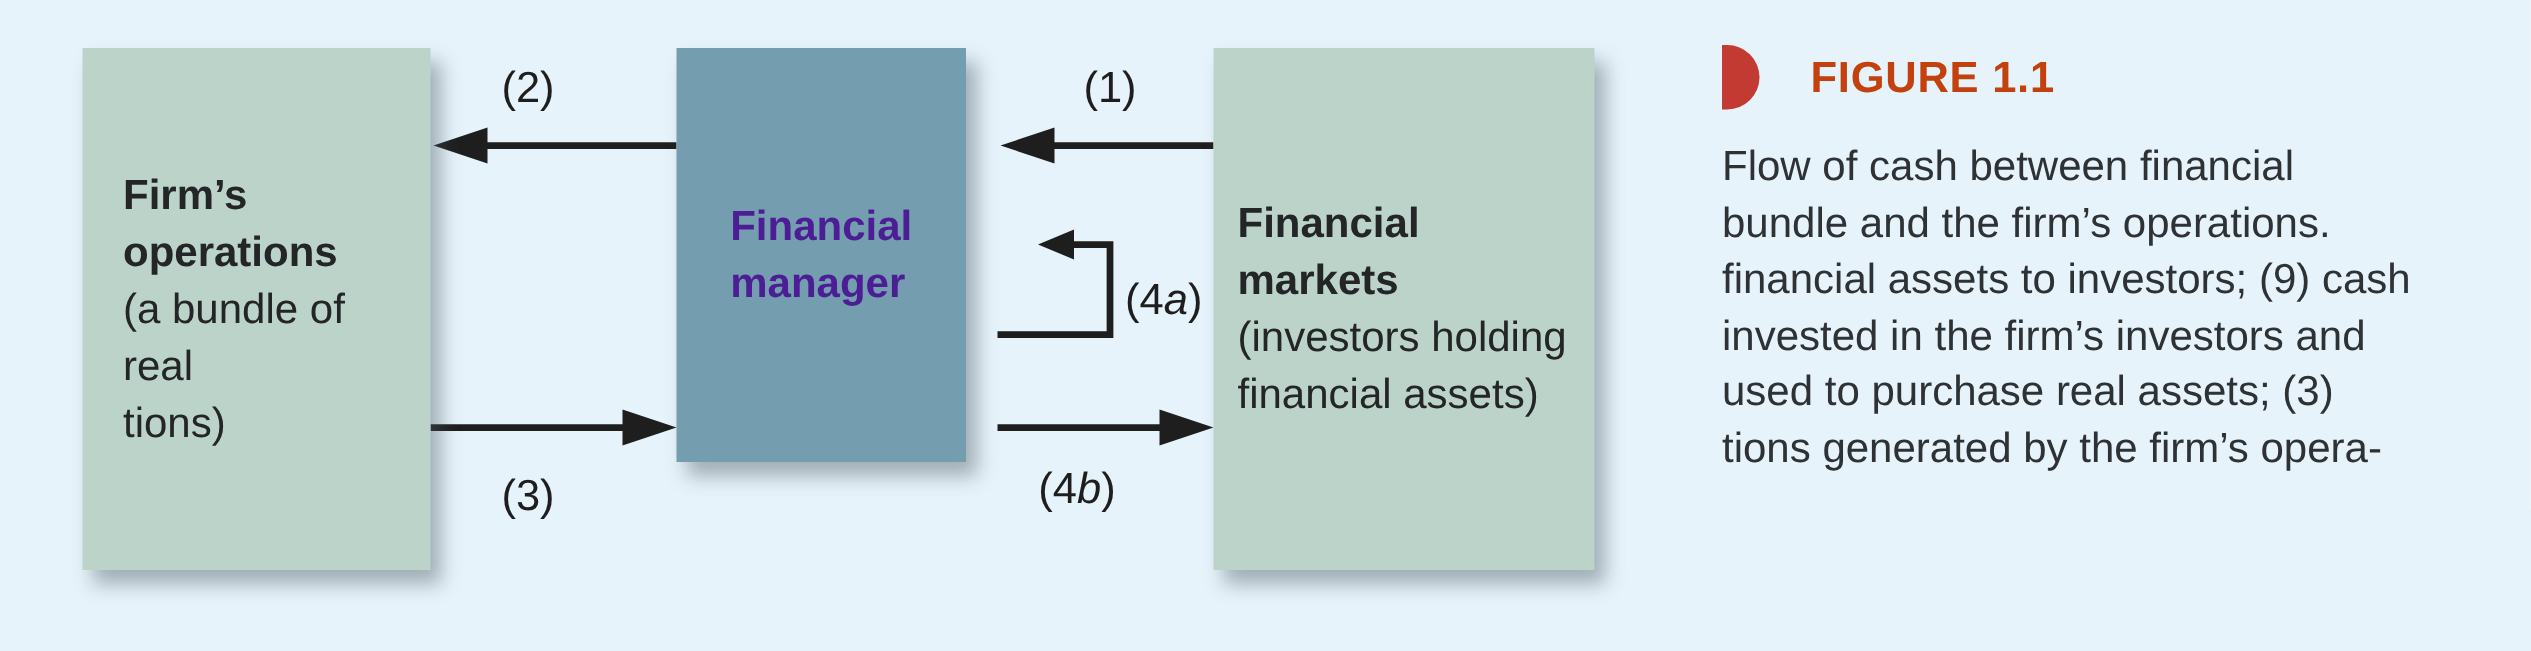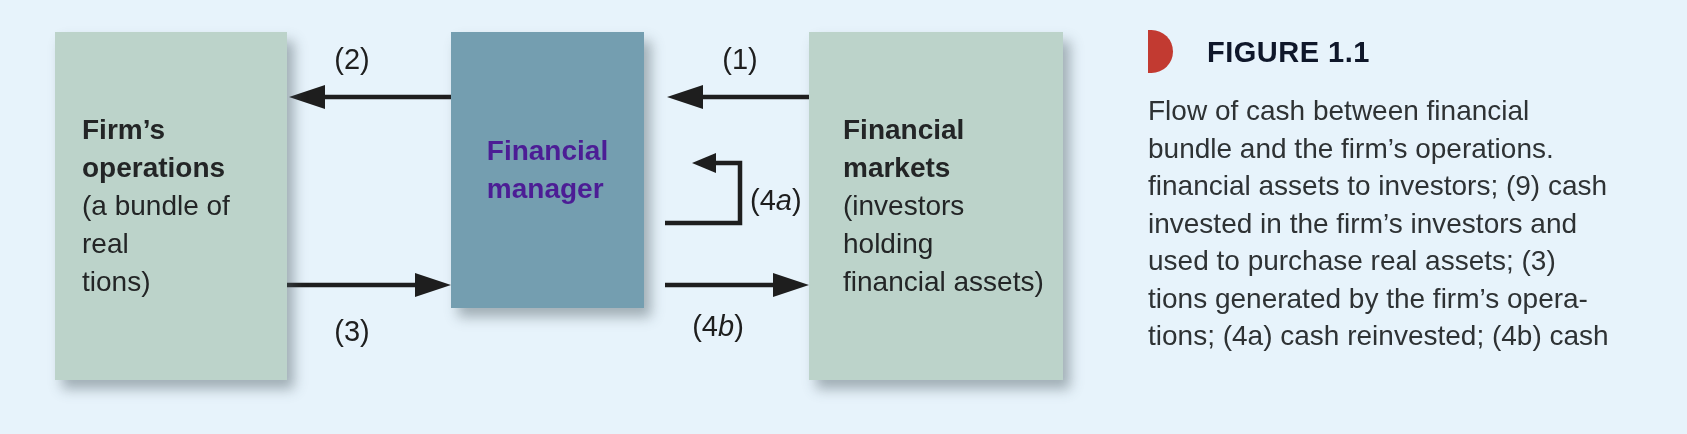--- a/index.html
+++ b/index.html
@@ -35,21 +35,21 @@
     color: #232526;
   }
   .box-operations {
     left: 55px; top: 32px;
     width: 232px; height: 348px;
     padding-left: 27px; padding-right: 8px; align-items: flex-end;
   }
   .box-markets {
     left: 809px; top: 32px;
     width: 254px; height: 348px;
-    padding-left: 34px; padding-right: 8px;
+    padding-left: 16px; padding-right: 8px;
   }
   .box-manager {
     left: 451px; top: 32px;
     width: 193px; height: 276px;
     background: #749eb0;
     color: #4c1d95;
     align-items: center;
   }
   .box-title {
     font-weight: bold;
@@ -88,21 +88,21 @@
     width: 25px;
     height: 43px;
     background: #c23a31;
     border-radius: 0 25px 25px 0;
     flex: 0 0 auto;
   }
   .fig-label {
     margin-left: 34px;
     font-size: 29px;
     font-weight: bold;
-    color: #0f172a;
+    color: #c2410c;
     letter-spacing: 0.5px;
     line-height: 45px;
   }
   .fig-caption {
     margin-top: 19px;
     font-size: 28px;
     line-height: 37.5px;
     color: #2e3234;
   }
 </style>
@@ -167,17 +167,16 @@
       <span class="fig-icon"></span>
       <span class="fig-label">FIGURE 1.1</span>
     </div>
     <div class="fig-caption">
         <div>Flow of cash between financial</div>
         <div>bundle and the firm’s operations.</div>
         <div>financial assets to investors; (9) cash</div>
         <div>invested in the firm’s investors and</div>
         <div>used to purchase real assets; (3)</div>
         <div>tions generated by the firm’s opera-</div>
-        <div>tions; (4a) cash reinvested; (4b) cash</div>
       </div>
   </div>
 
 </div>
 
 </body></html>

